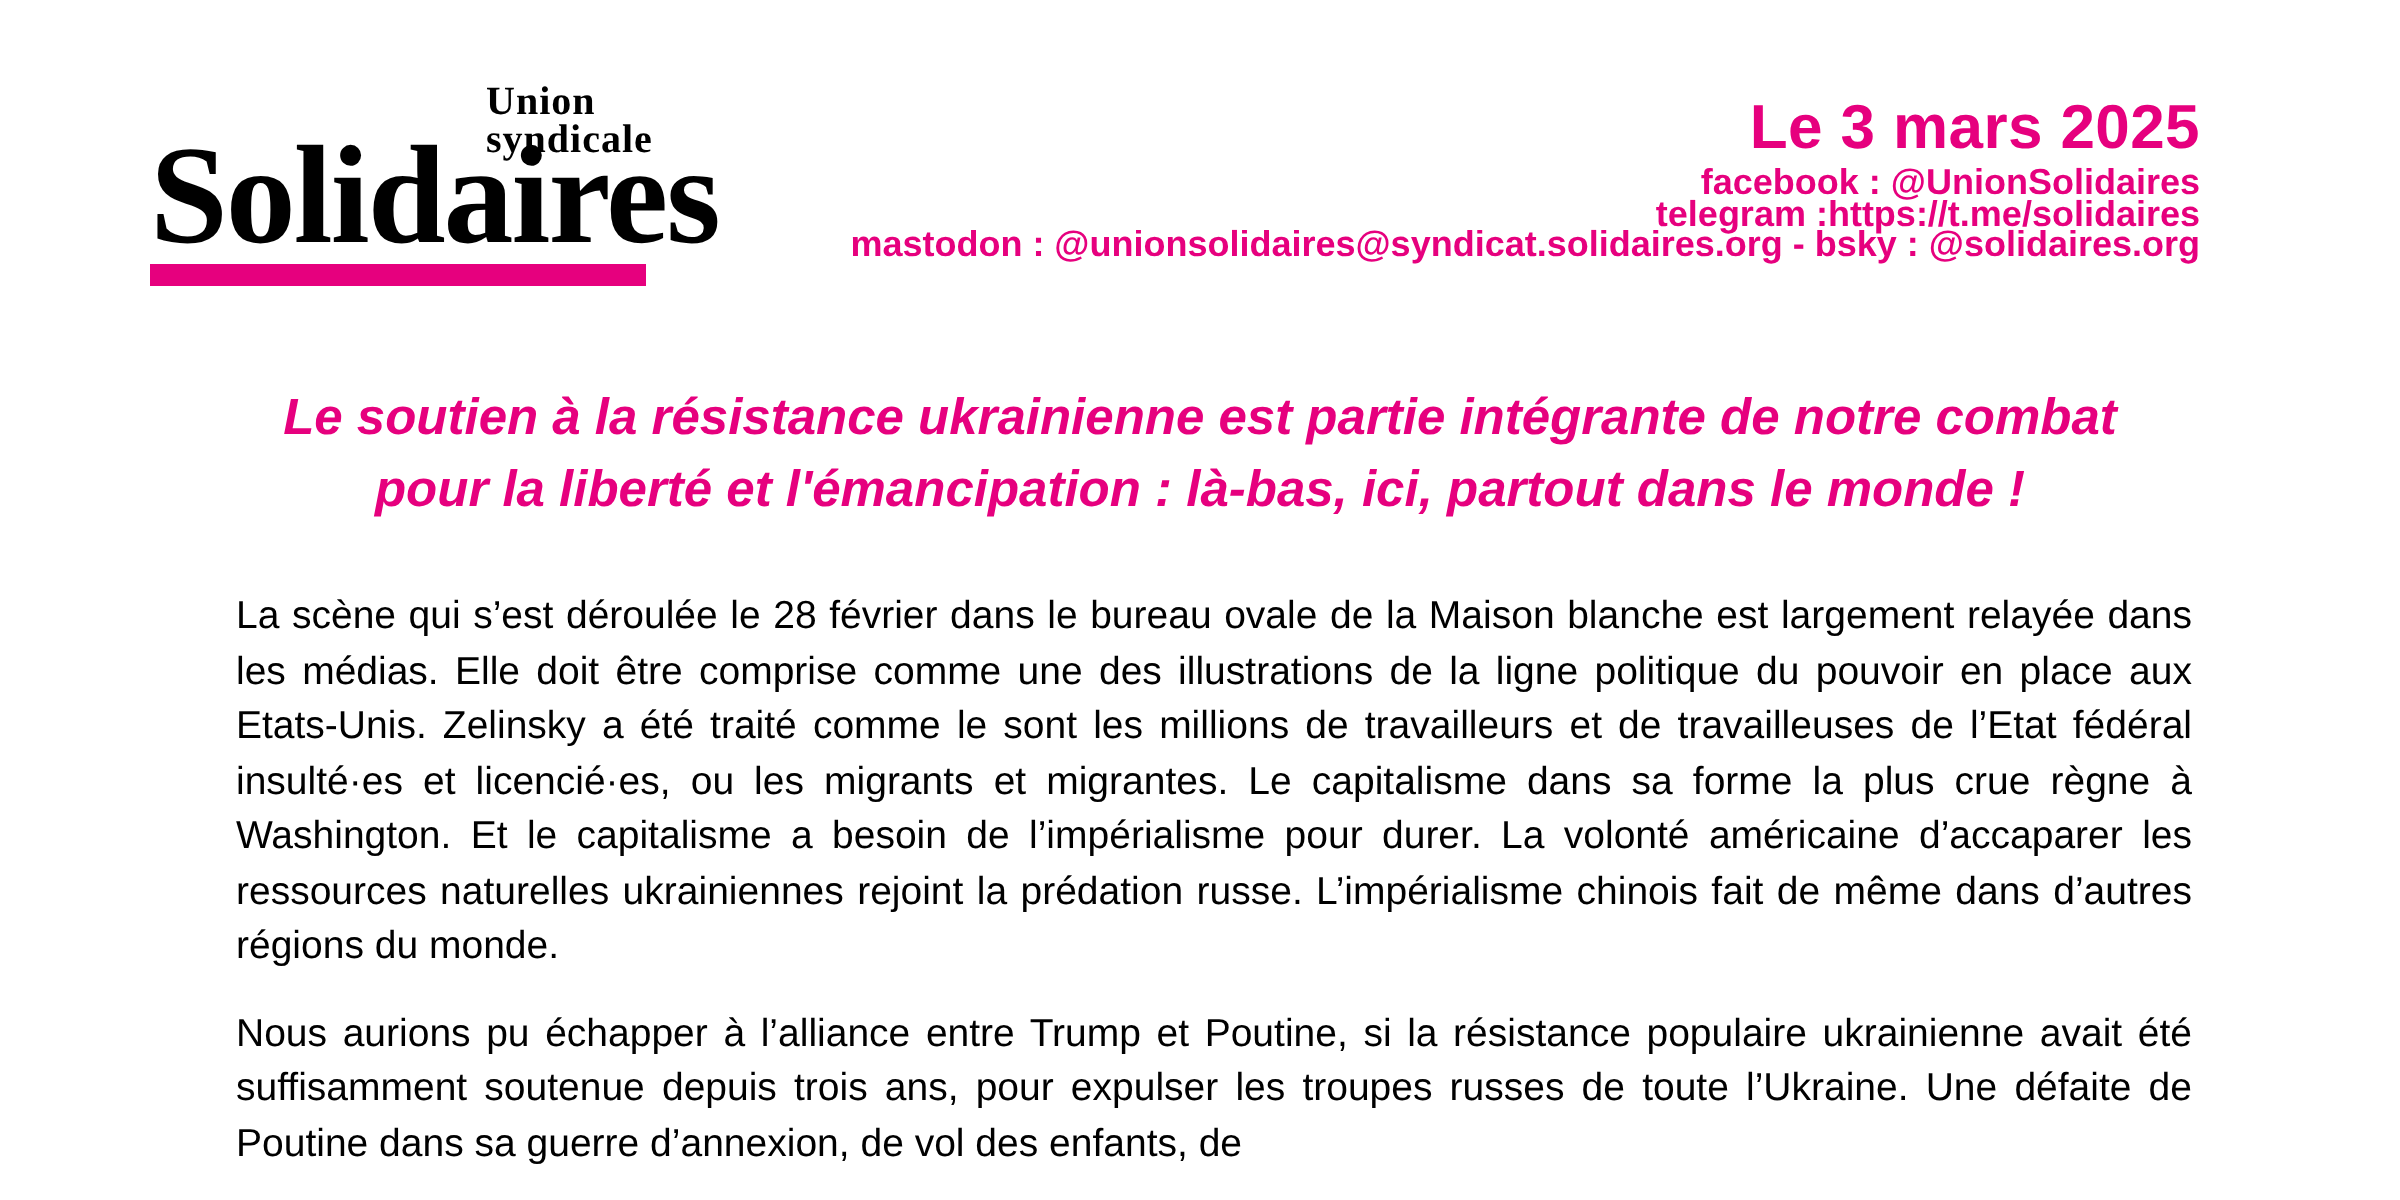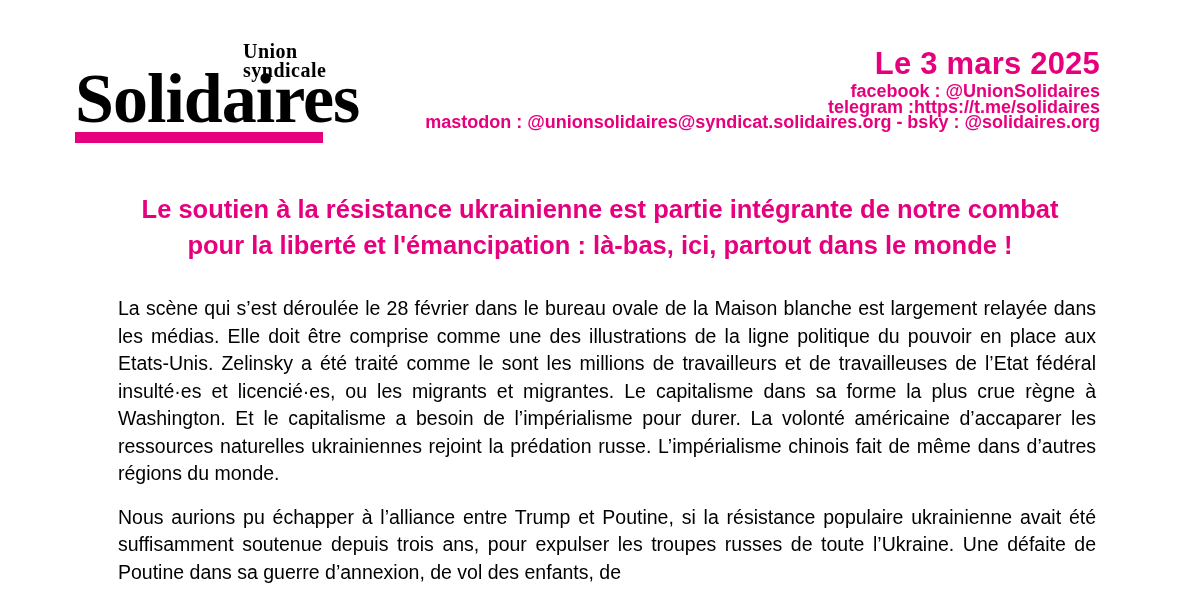--- a/index.html
+++ b/index.html
@@ -82,20 +82,21 @@
   }
 
   
   .title {
     color: #E6007E;
     font-weight: bold;
     font-size: 25.5px;
     line-height: 36px;
     text-align: center;
     margin: 48px 60px 0 60px;
+    font-style: italic;
   }
   .title .line {
     display: block;
   }
 
   
   .body-text {
     margin: 32px 100px 0 118px;
     font-size: 19.5px;
     line-height: 27.5px;

